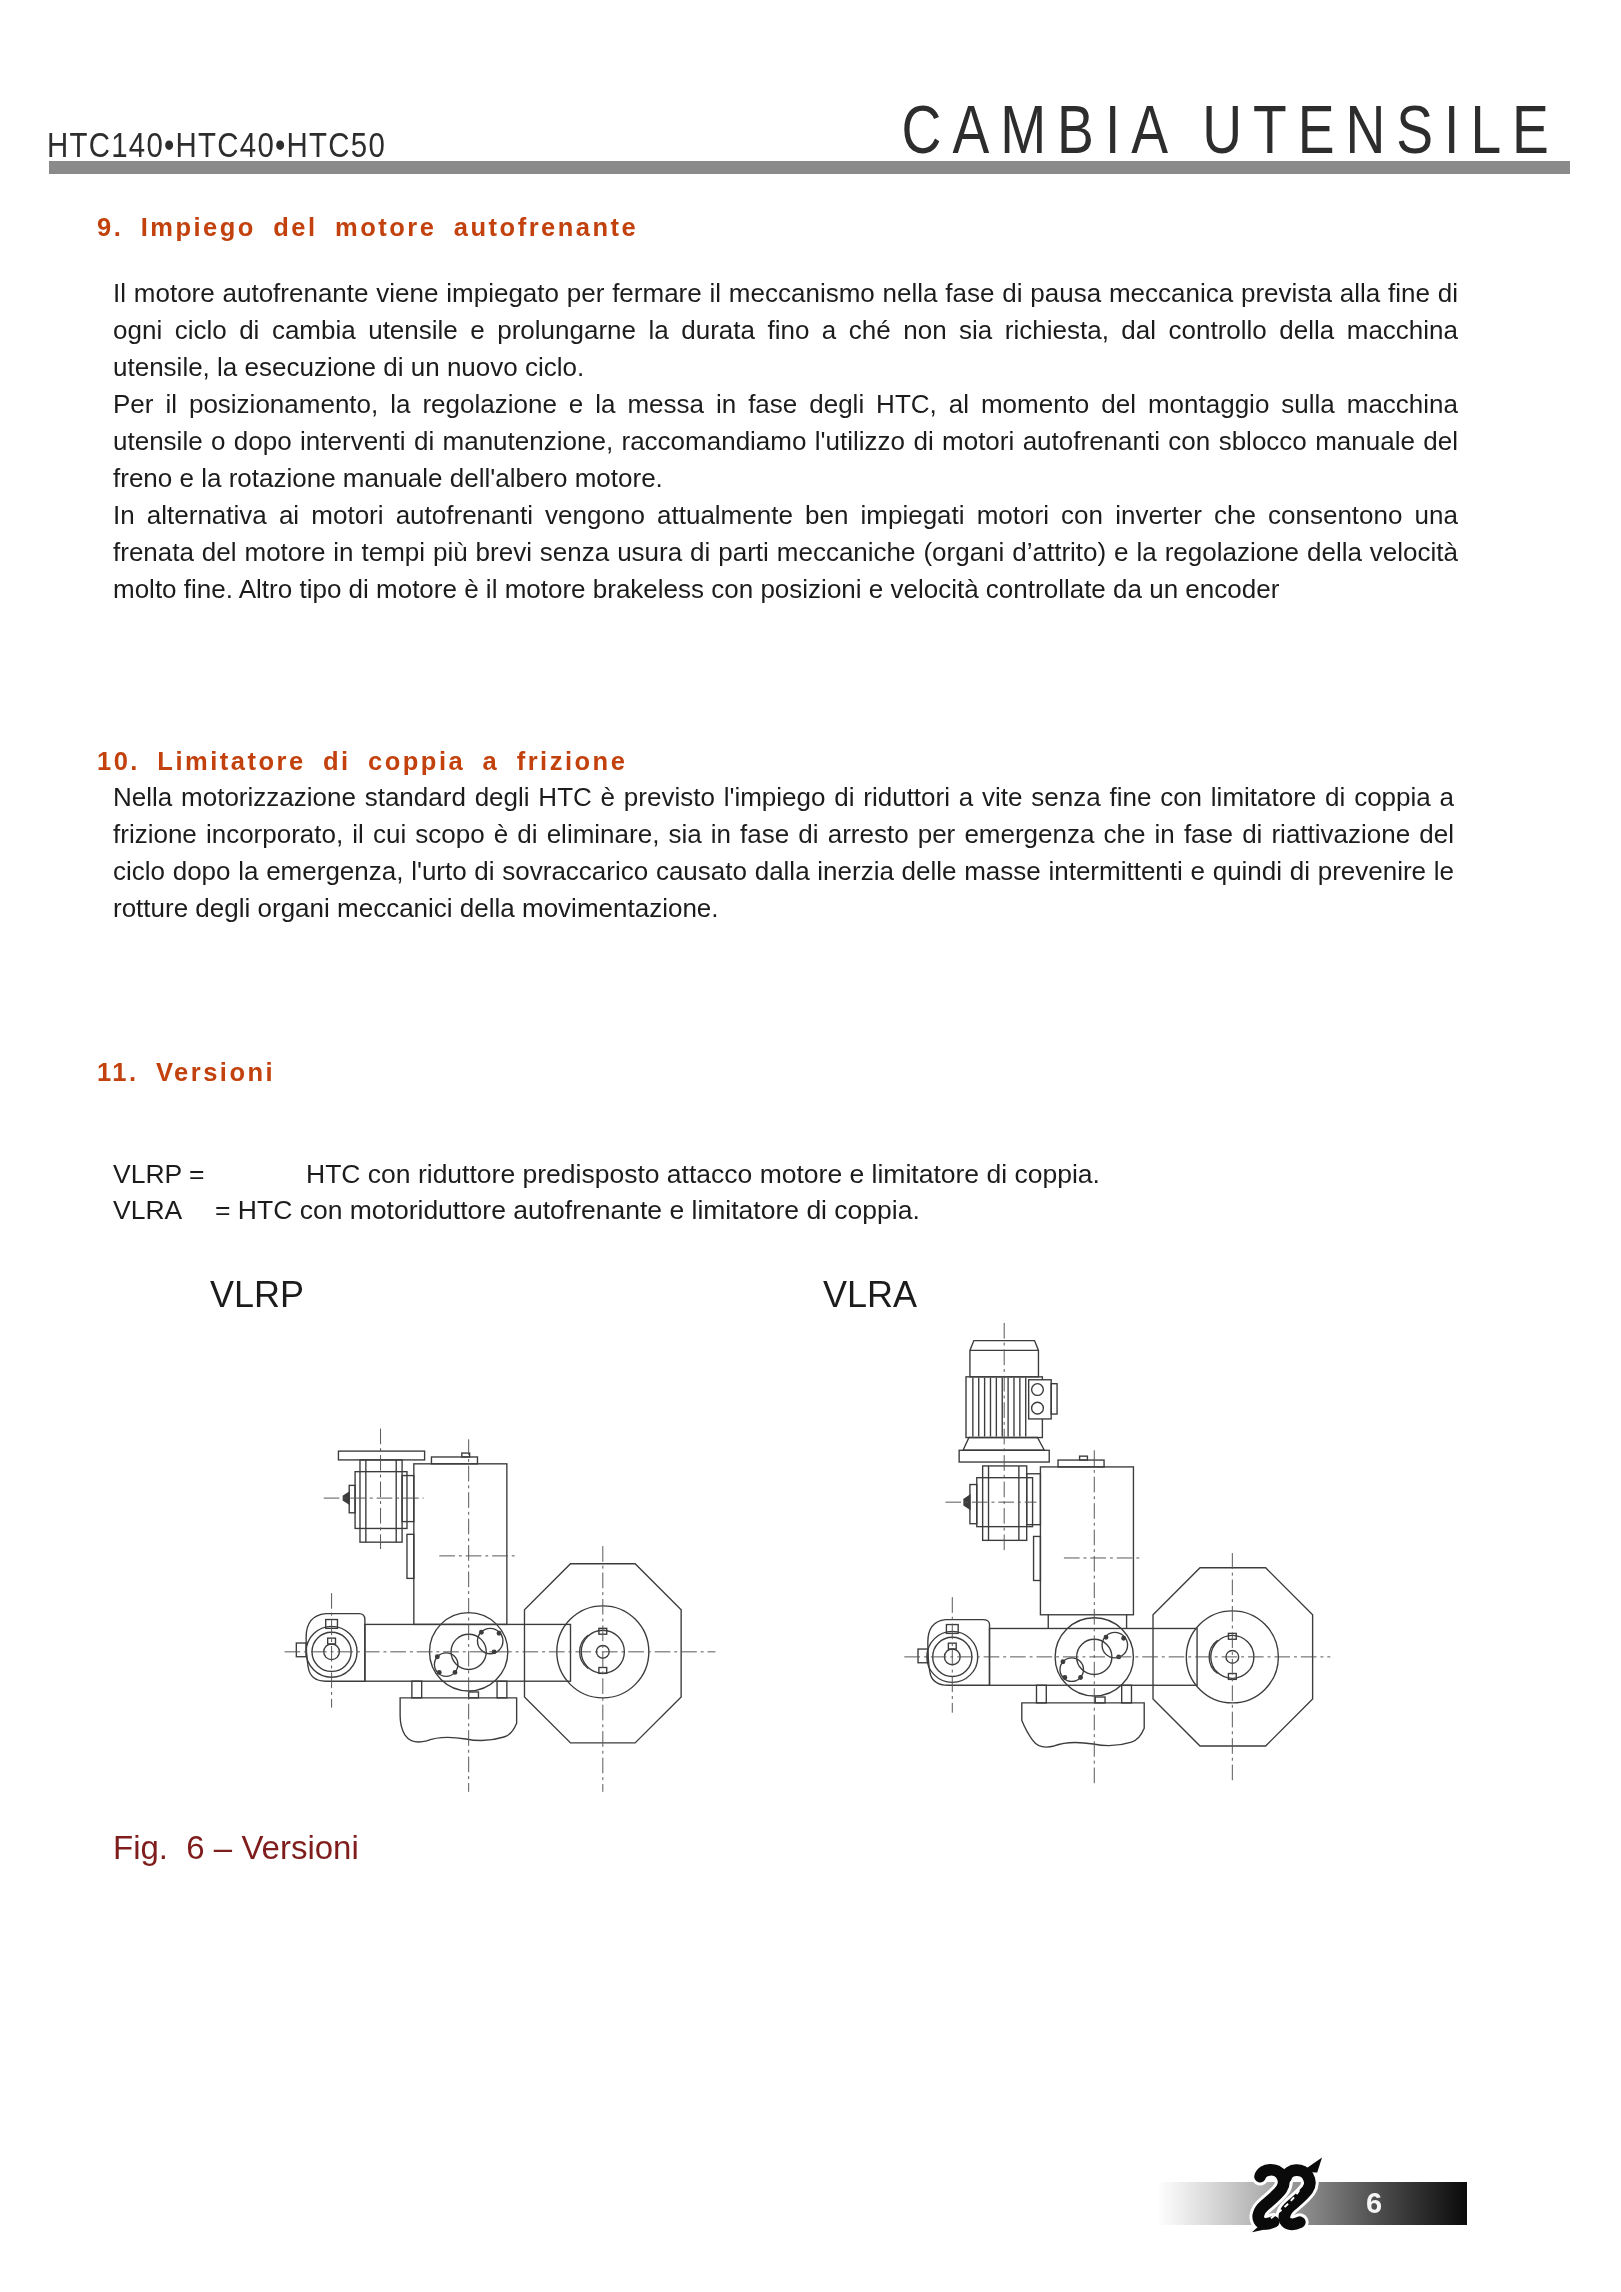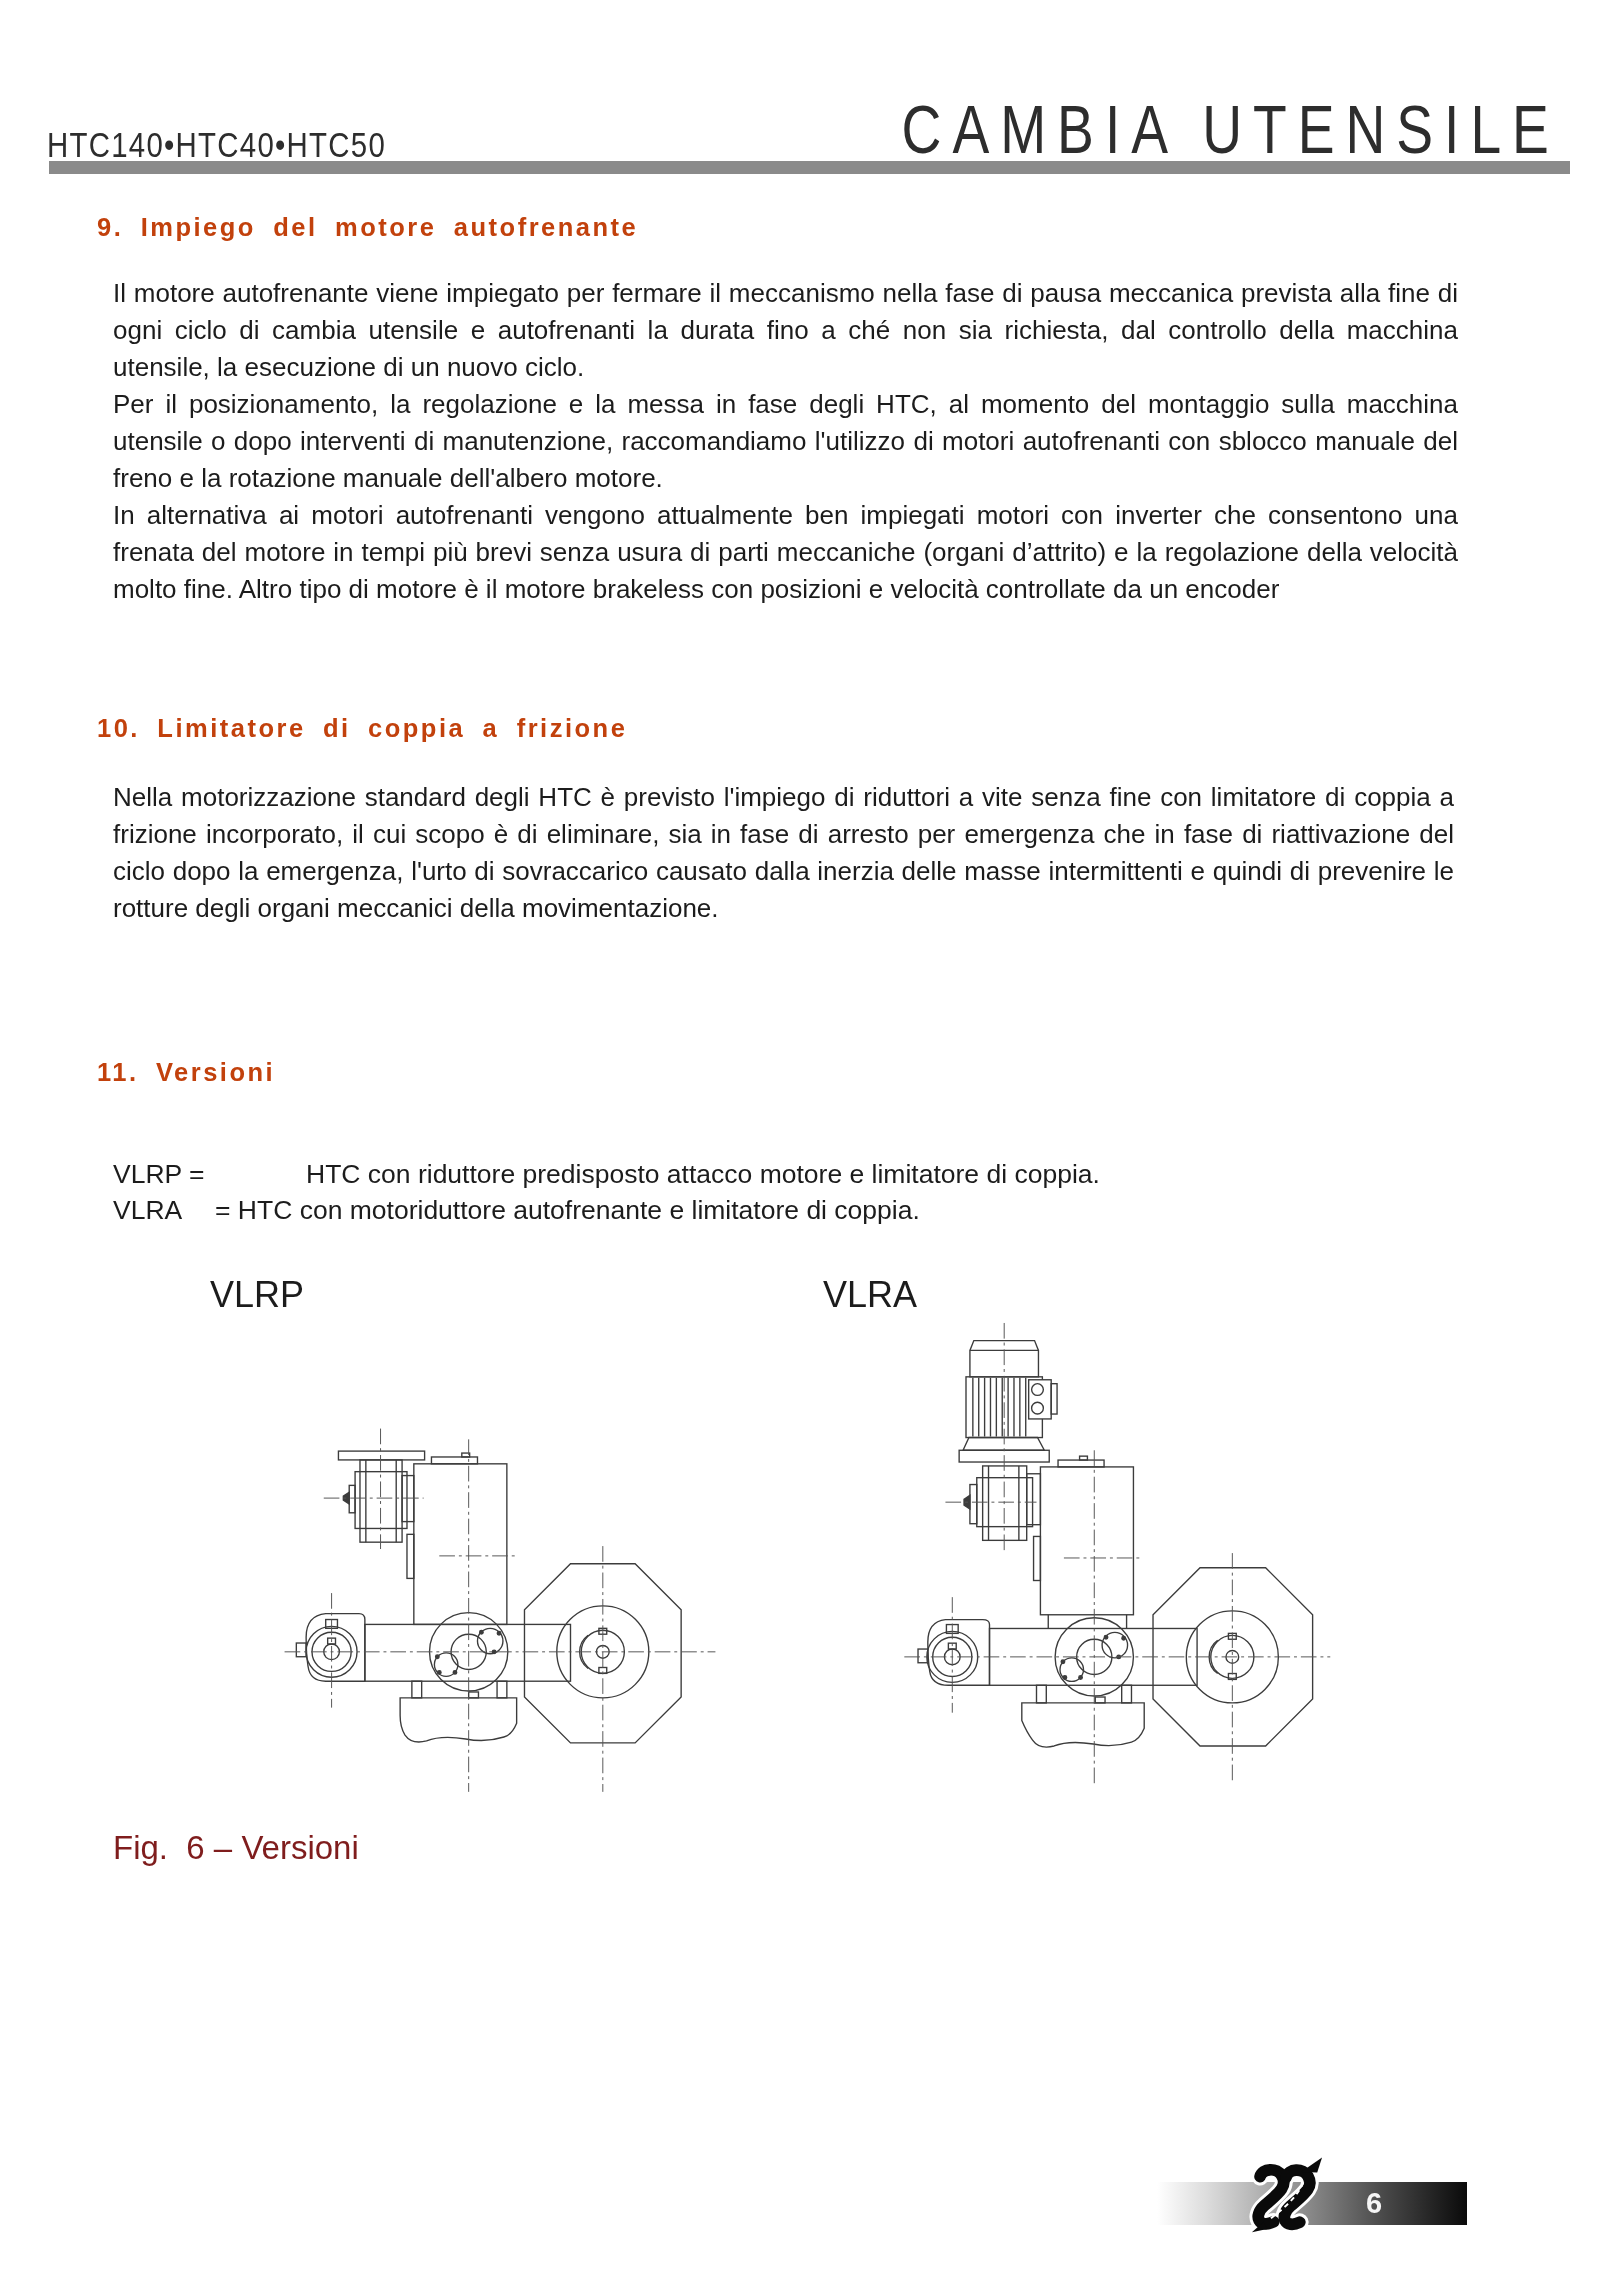--- a/index.html
+++ b/index.html
@@ -31,21 +31,21 @@
     left:49px;top:161px;width:1521px;height:12.7px;
     background:#8a8a8a;
   }
 
   
   .sec-h{
     font-size:25.5px;font-weight:bold;color:#c2410c;
     letter-spacing:2.5px;word-spacing:7.8px;white-space:nowrap;
   }
   .h9{left:97px;top:213px;}
-  .h10{left:97px;top:714px;}
+  .h10{left:97px;top:747px;}
   .h11{left:97px;top:1058px;}
 
   
   .body-block{
     font-size:26px;line-height:37px;color:#1c1c1c;
     text-align:justify;
   }
   .body-block p{margin:0;}
   .p9{left:113px;top:275px;width:1345px;}
   .p10{left:113px;top:779px;width:1341px;}
@@ -81,21 +81,21 @@
 <body>
 
 <div class="page">
 
   <div class="abs models">HTC140•HTC40•HTC50</div>
   <div class="abs big-title">CAMBIA UTENSILE</div>
   <div class="abs rule"></div>
 
   <div class="abs sec-h h9">9. Impiego del motore autofrenante</div>
   <div class="abs body-block p9">
-    <p>Il motore autofrenante viene impiegato per fermare il meccanismo nella fase di pausa meccanica prevista alla fine di ogni ciclo di cambia utensile e autofrenanti la durata fino a ché non sia richiesta, dal controllo della macchina utensile, la esecuzione di un nuovo ciclo.</p>
+    <p>Il motore autofrenante viene impiegato per fermare il meccanismo nella fase di pausa meccanica prevista alla fine di ogni ciclo di cambia utensile e prolungarne la durata fino a ché non sia richiesta, dal controllo della macchina utensile, la esecuzione di un nuovo ciclo.</p>
     <p>Per il posizionamento, la regolazione e la messa in fase degli HTC, al momento del montaggio sulla macchina utensile o dopo interventi di manutenzione, raccomandiamo l'utilizzo di motori autofrenanti con sblocco manuale del freno e la rotazione manuale dell'albero motore.</p>
     <p>In alternativa ai motori autofrenanti vengono attualmente ben impiegati motori con inverter che consentono una frenata del motore in tempi più brevi senza usura di parti meccaniche (organi d’attrito) e la regolazione della velocità molto fine. Altro tipo di motore è il motore brakeless con posizioni e velocità controllate da un encoder</p>
   </div>
 
   <div class="abs sec-h h10">10. Limitatore di coppia a frizione</div>
   <div class="abs body-block p10">
     <p>Nella motorizzazione standard degli HTC è previsto l'impiego di riduttori a vite senza fine con limitatore di coppia a frizione incorporato, il cui scopo è di eliminare, sia in fase di arresto per emergenza che in fase di riattivazione del ciclo dopo la emergenza, l'urto di sovraccarico causato dalla inerzia delle masse intermittenti e quindi di prevenire le rotture degli organi meccanici della movimentazione.</p>
   </div>
 
   <div class="abs sec-h h11">11. Versioni</div>

